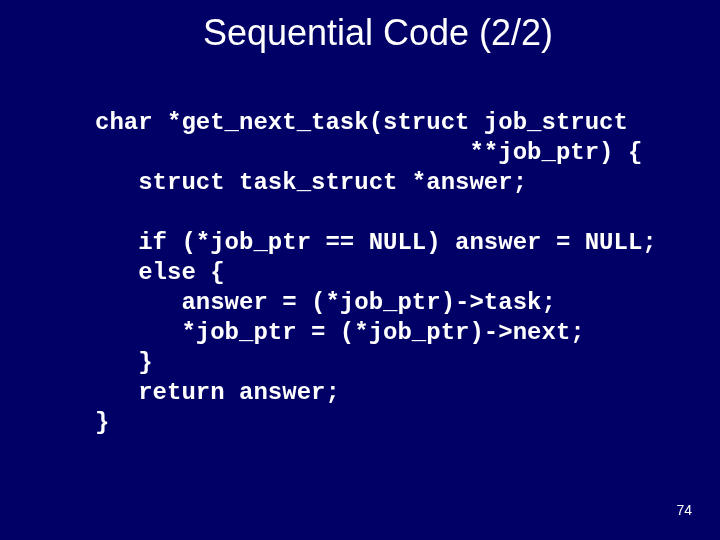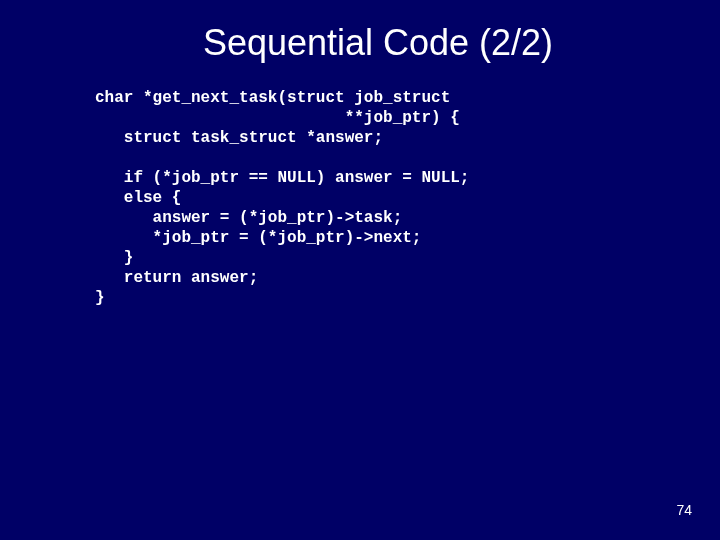--- a/index.html
+++ b/index.html
@@ -11,32 +11,32 @@
   }
   body {
     background: #000066;
     font-family: Arial, Helvetica, sans-serif;
     position: relative;
   }
   .title {
     color: #ffffff;
     font-size: 36px;
     text-align: center;
-    padding-top: 22px;
+    padding-top: 12px;
     font-weight: normal;
     margin-left: 36px;
   }
   .code {
     color: #ffffff;
     font-family: "Courier New", Courier, monospace;
-    font-size: 16px;
+    font-size: 24px;
     font-weight: bold;
     white-space: pre;
     margin-left: 95px;
-    margin-top: 24px;
+    margin-top: 54px;
     line-height: 1.25;
   }
   .pagenum {
     position: absolute;
     right: 28px;
     bottom: 22px;
     color: #ffffff;
     font-size: 14px;
   }
 </style>

